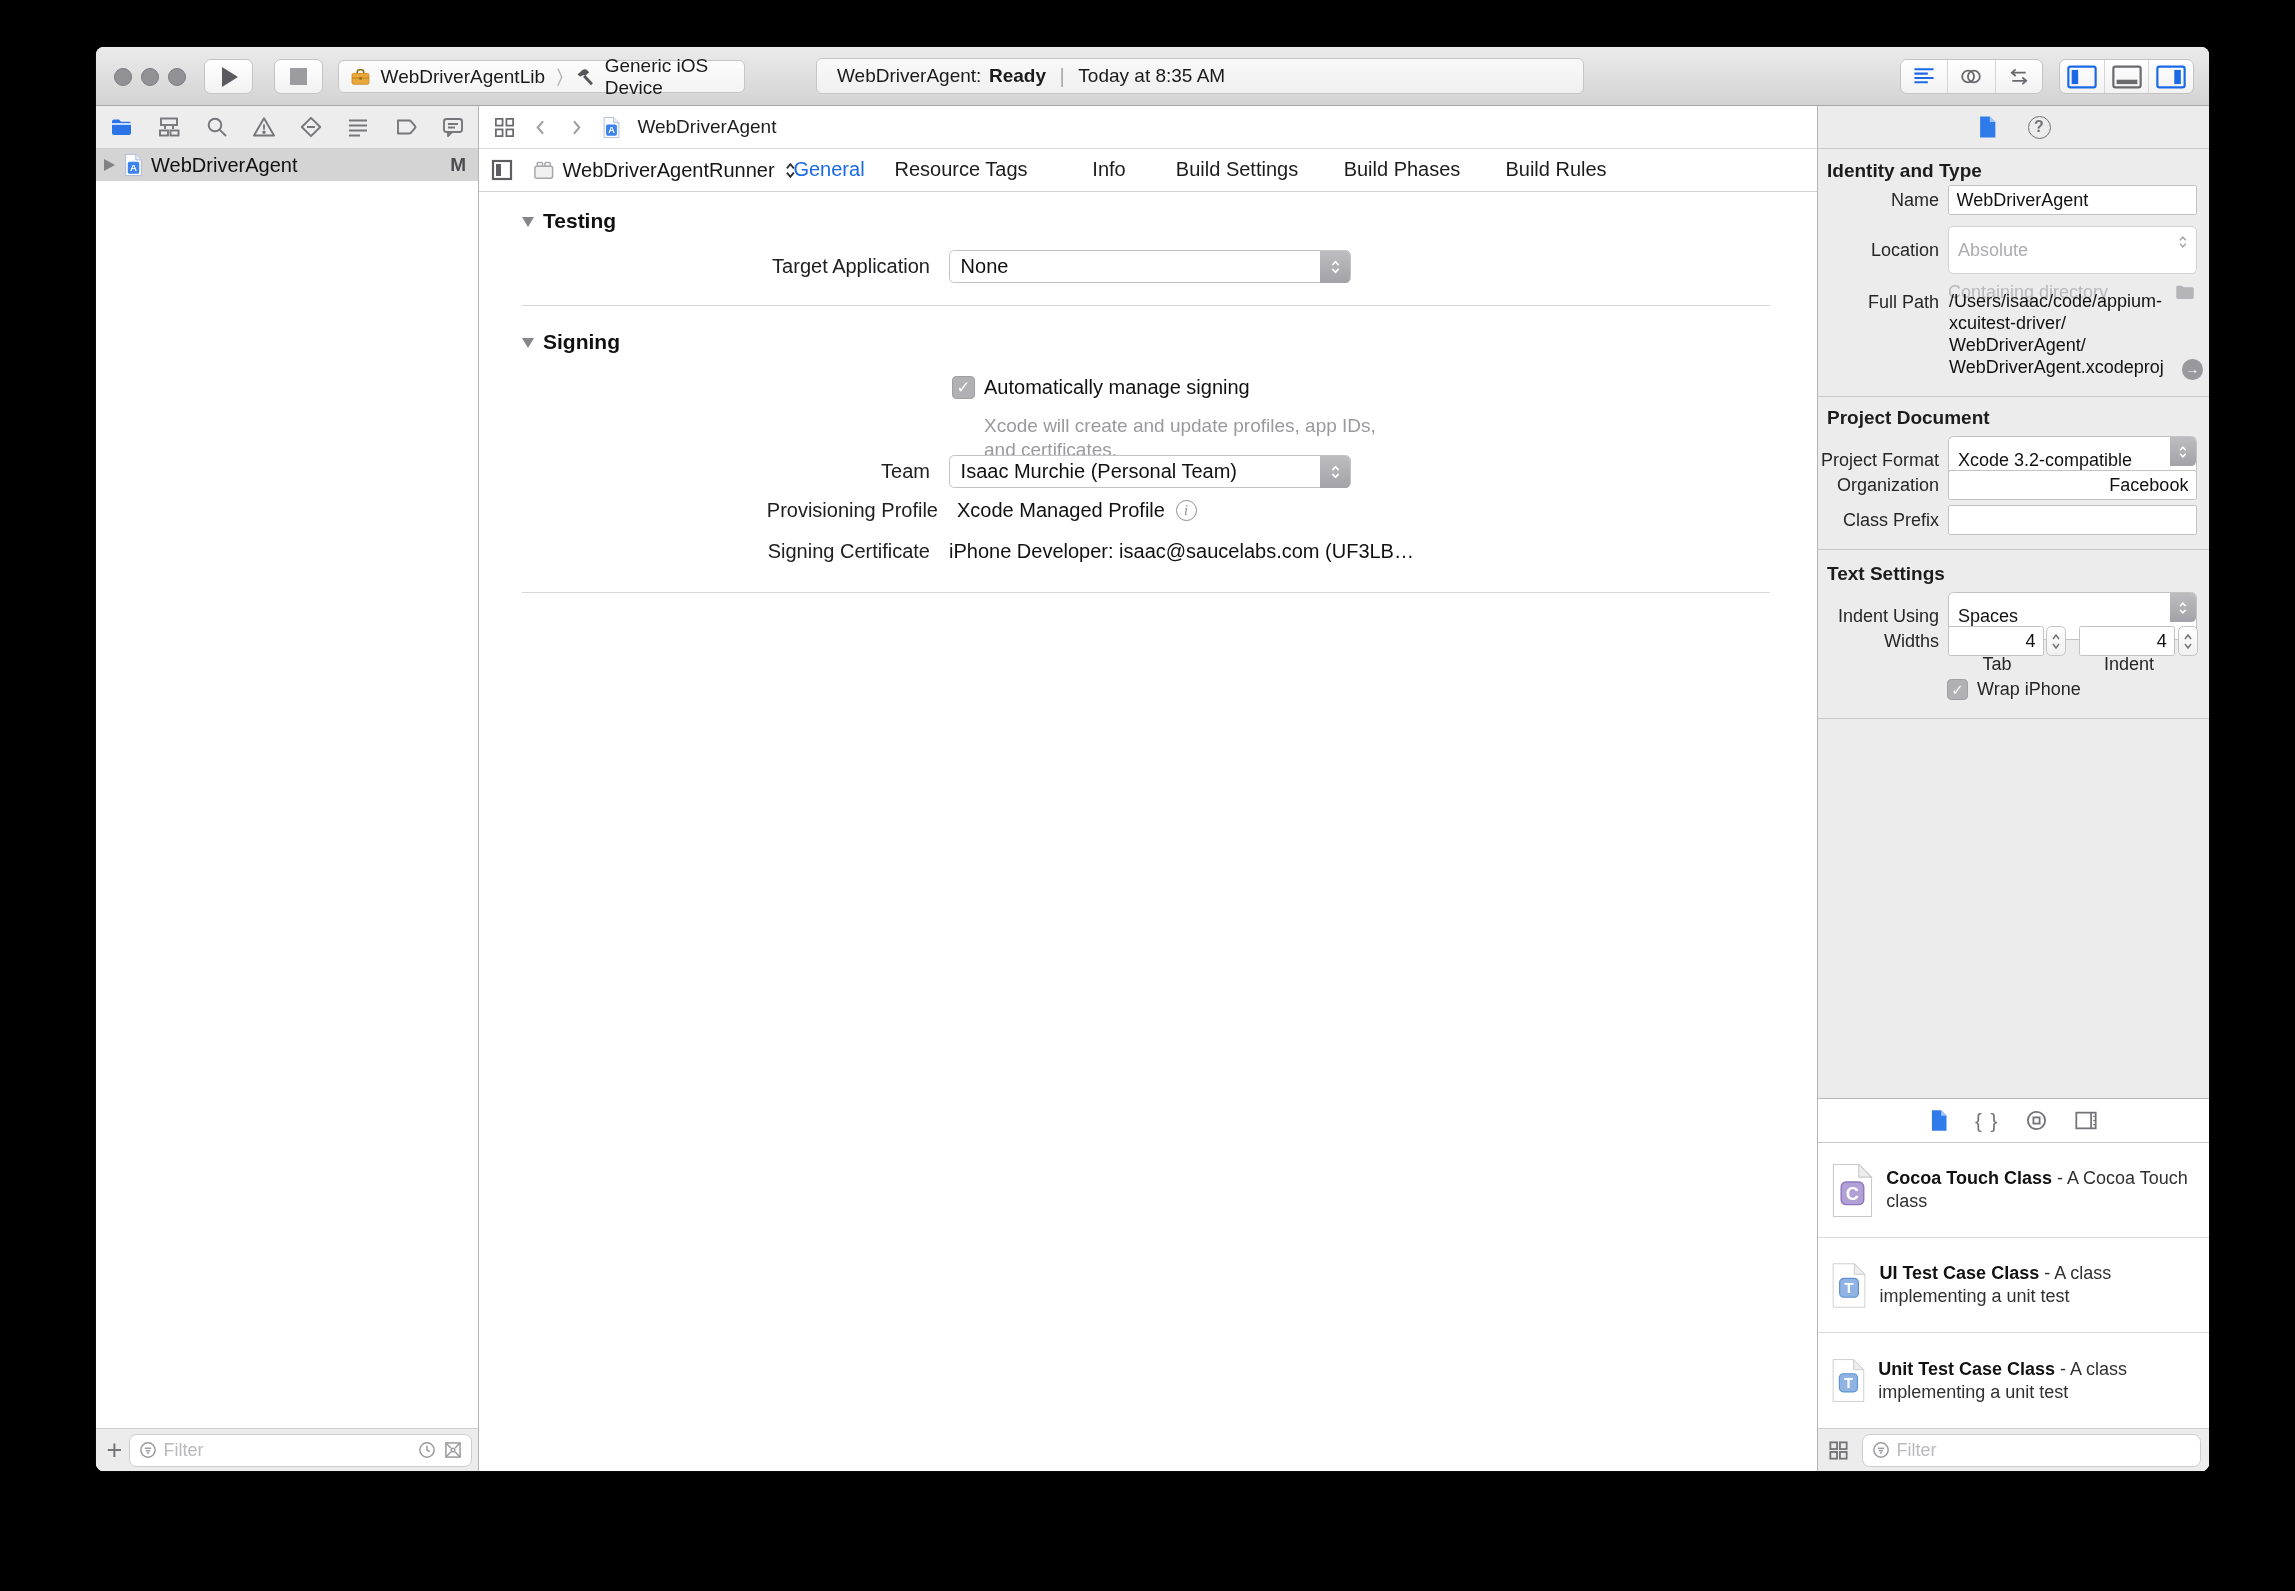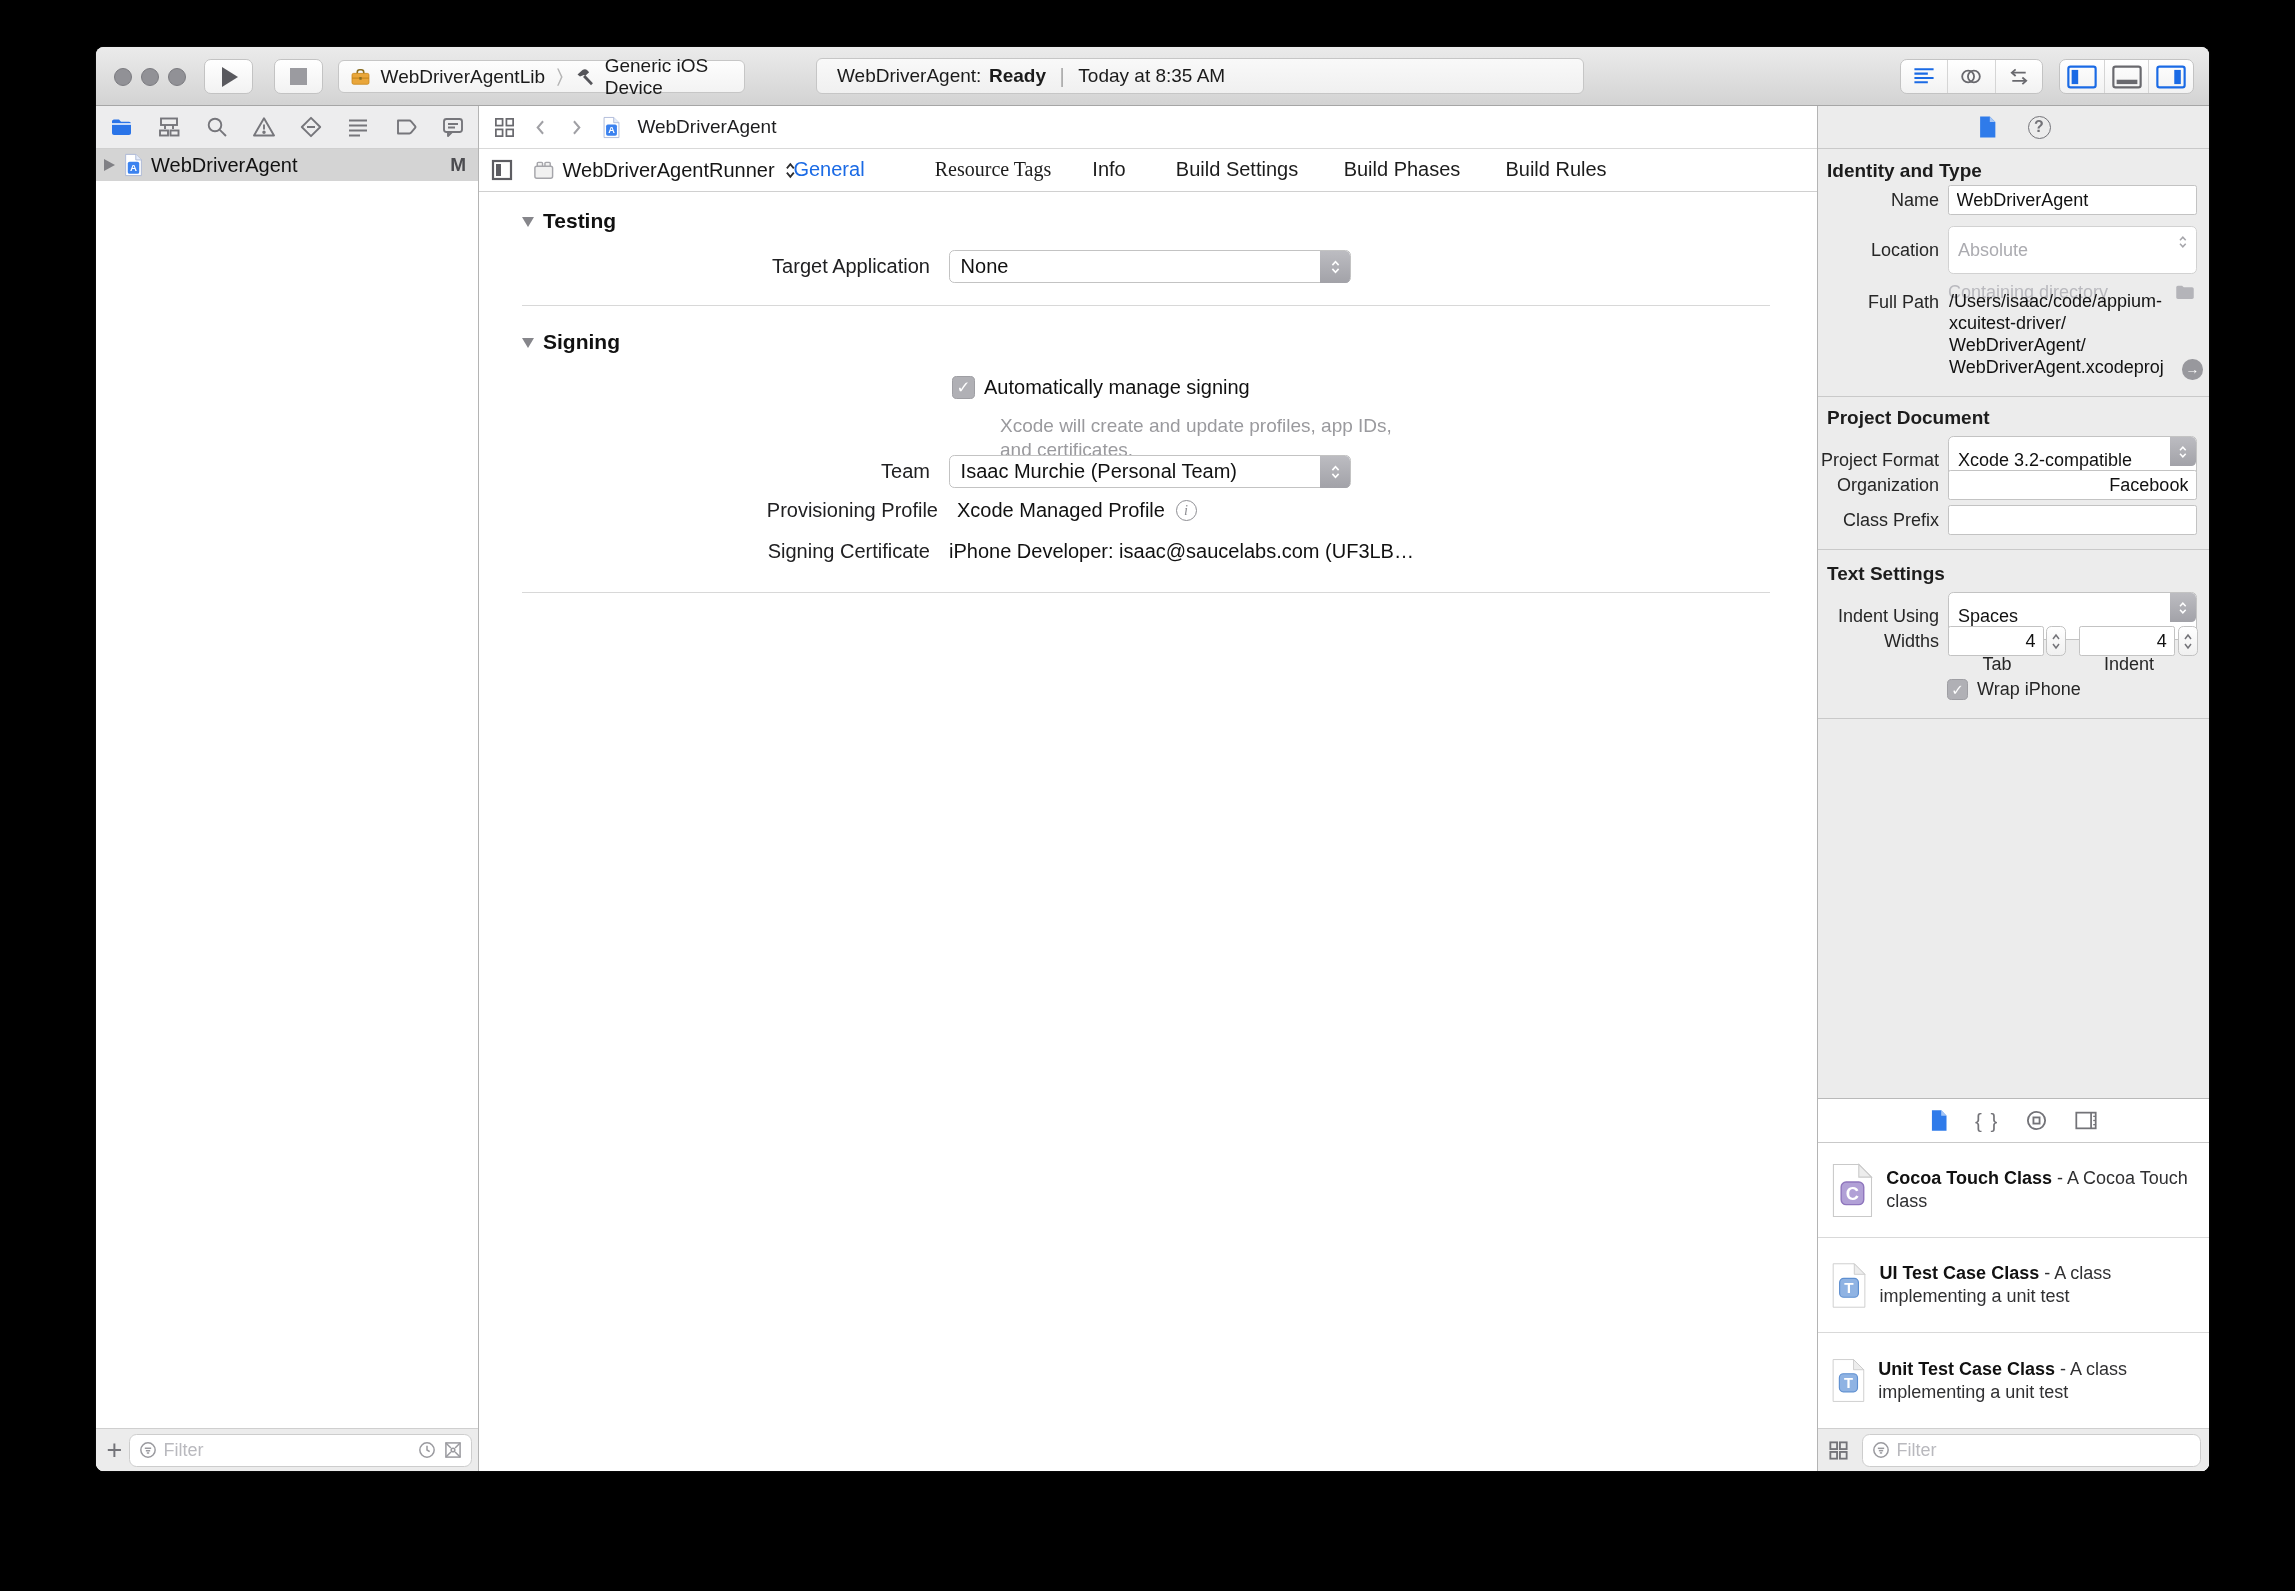--- a/index.html
+++ b/index.html
@@ -351,21 +351,21 @@
               </span>
             <span>WebDriverAgentRunner</span>
             <span>
                 <svg width="16.7" height="21" viewBox="0 0 24 28" fill="none" stroke="#2c2c2e" stroke-width="2.6">
                   <polyline points="7,11 12,5 17,11"></polyline>
                   <polyline points="7,17 12,23 17,17"></polyline>
                 </svg>
               </span>
           </div>
           <span class="etab active" style="left:350px;">General</span>
-          <span class="etab" style="left:514px;font-family:Liberation Serif, serif;">Resource Tags</span>
+          <span class="etab" style="left:482px;">Resource Tags</span>
           <span class="etab" style="left:630px;">Info</span>
           <span class="etab" style="left:758px;">Build Settings</span>
           <span class="etab" style="left:923px;">Build Phases</span>
           <span class="etab" style="left:1077px;">Build Rules</span>
         </div>
 
         <div class="editor-content">
 
           <div class="sec-head" style="left:43px; top:16.7px;">
             <div class="disc-down"></div>
@@ -386,21 +386,21 @@
           <div class="hr" style="top:113px;"></div>
 
           <div class="sec-head" style="left:43px; top:138px;">
             <div class="disc-down"></div>
             <span>Signing</span>
           </div>
           <div class="frow" style="left:473px; top:184px;">
             <div class="checkbox">✓</div>
             <span class="chk-label">Automatically manage signing</span>
           </div>
-          <div class="chk-desc" style="left:505px; top:222px;margin-left:16px;">Xcode will create and update profiles, app IDs, and certificates.</div>
+          <div class="chk-desc" style="left:505px; top:222px;">Xcode will create and update profiles, app IDs, and certificates.</div>
           <div class="frow" style="left:0; top:263px;">
             <span class="flabel">Team</span>
             <div class="popup fctl">
               <span>Isaac Murchie (Personal Team)</span>
               <span class="cap">
                   <svg width="15" height="20" viewBox="0 0 24 28" fill="none" stroke="#fff" stroke-width="2.6">
                     <polyline points="7,11 12,5.5 17,11"></polyline>
                     <polyline points="7,17 12,22.5 17,17"></polyline>
                   </svg>
                 </span>

